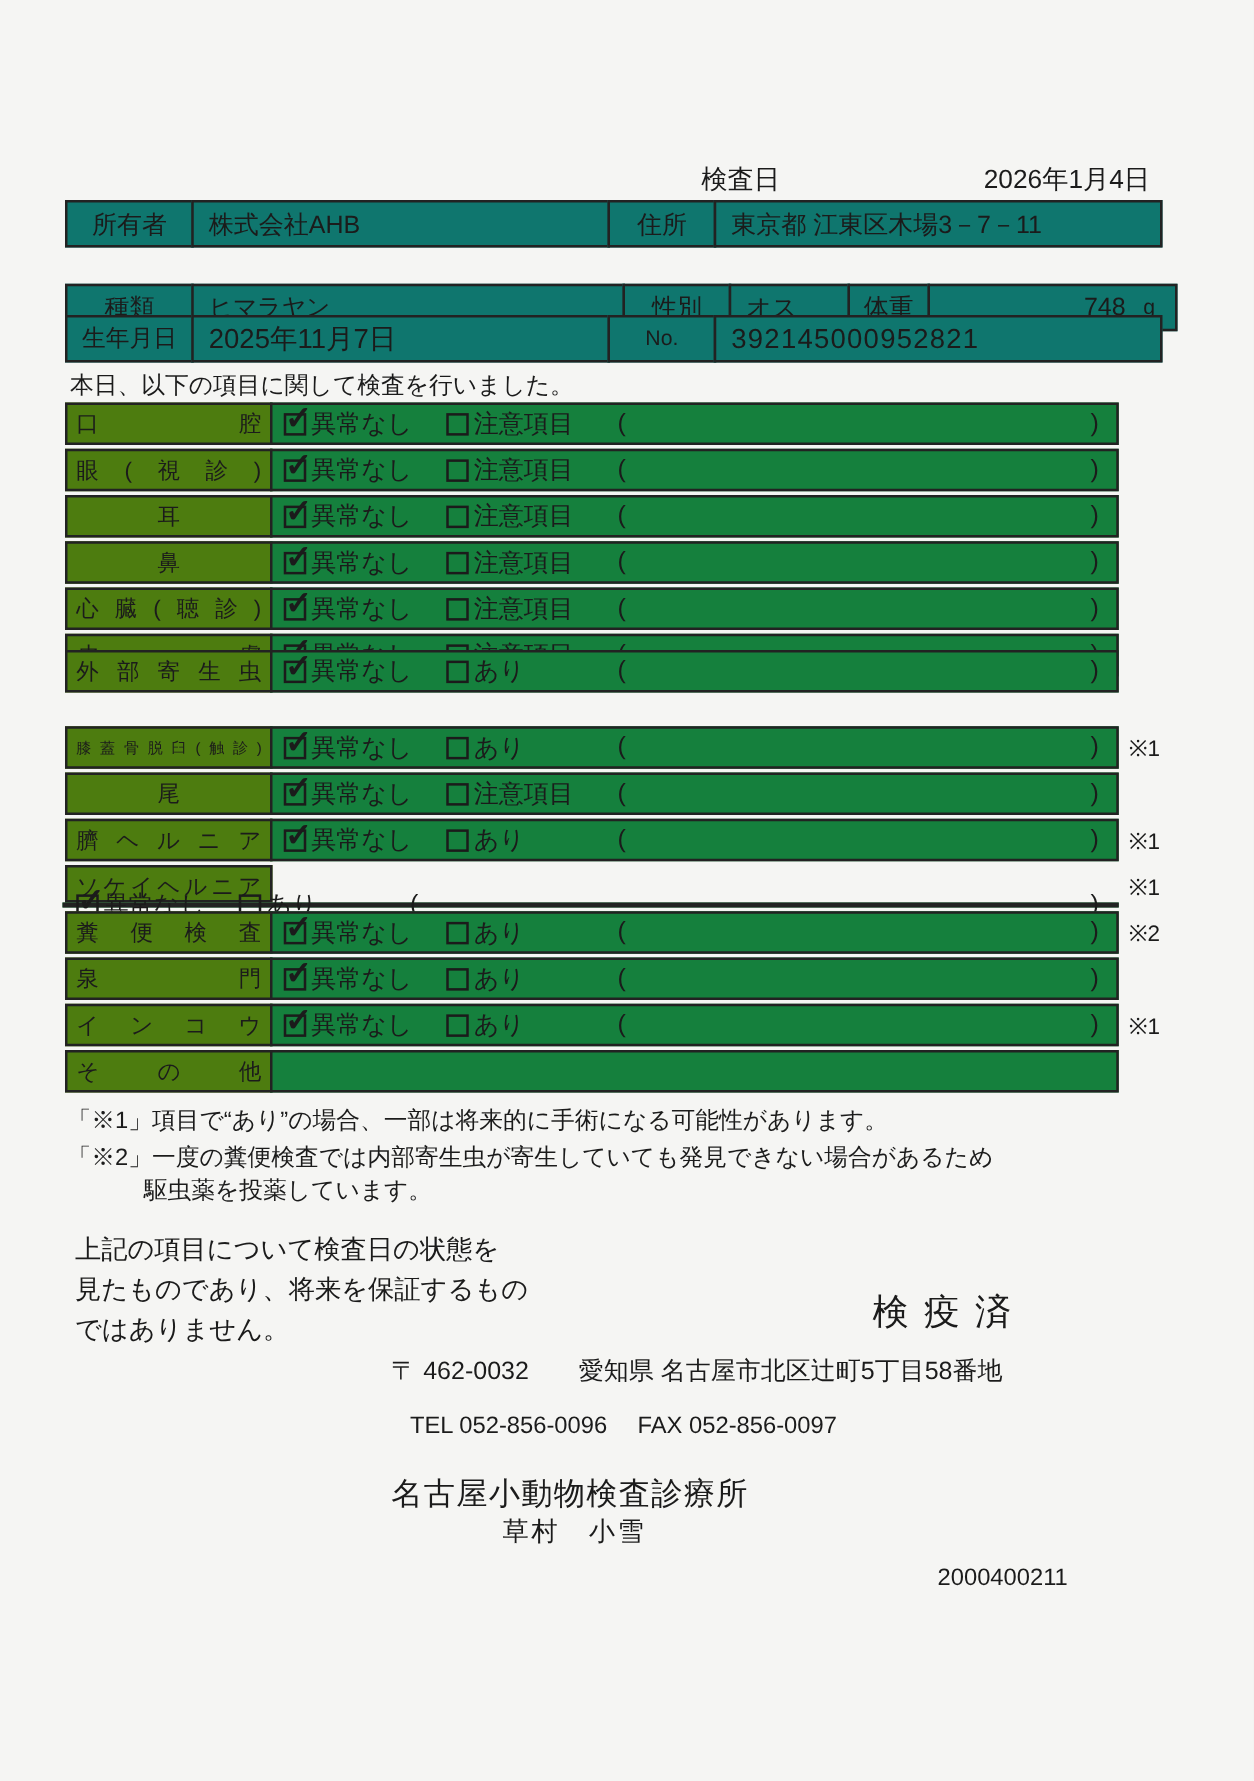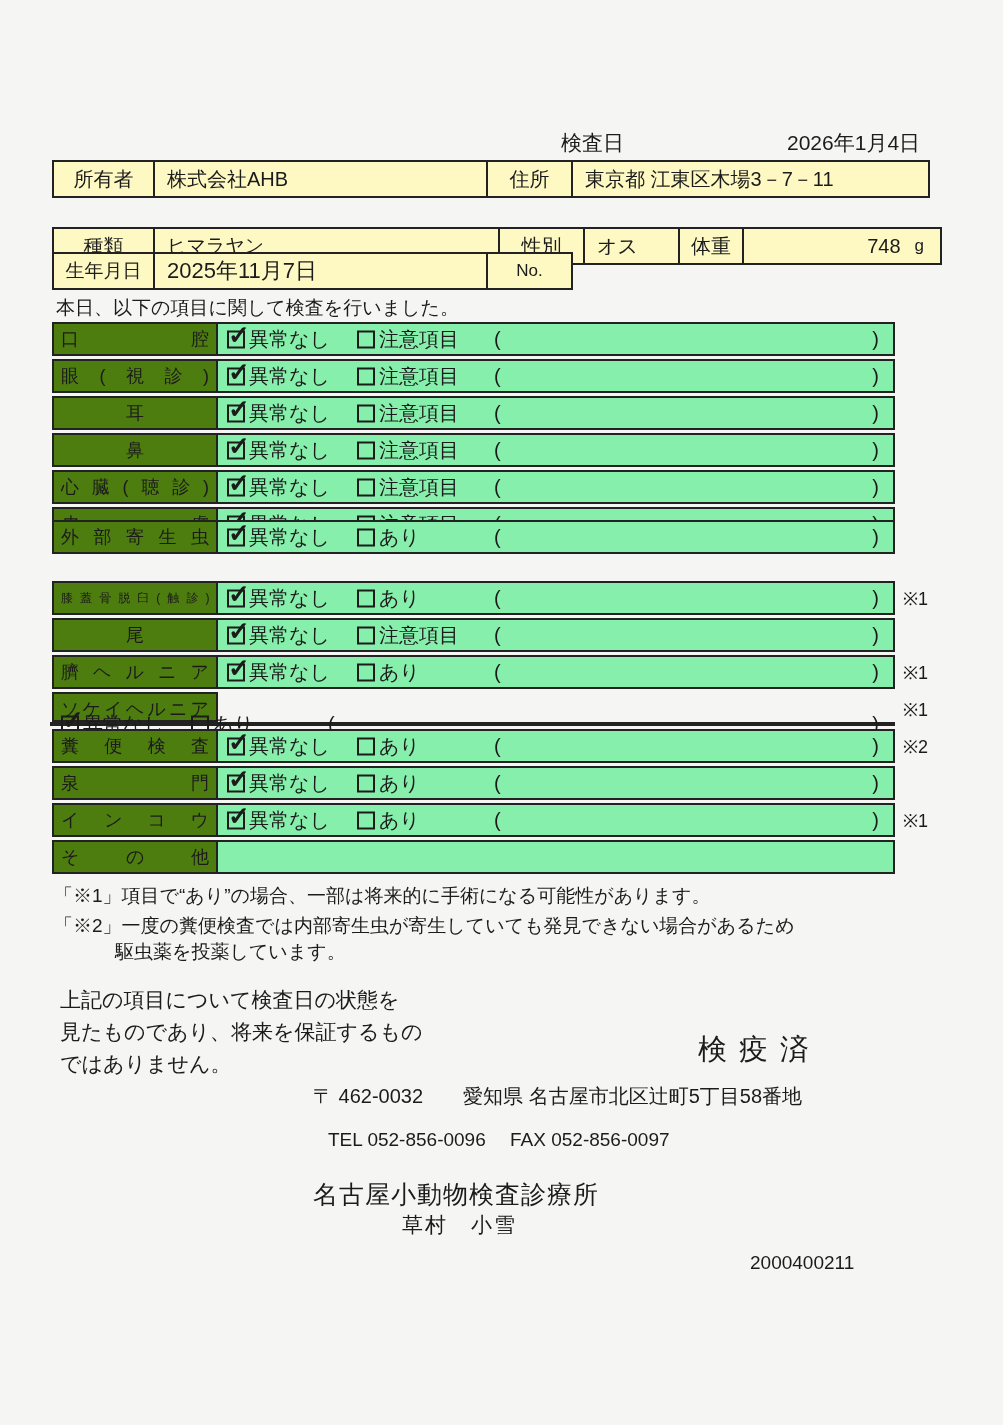--- a/index.html
+++ b/index.html
@@ -25,21 +25,21 @@
   .insp-date       { left:787px; top:129px; font-size:21px; }
 
   
   .hrow { position:absolute; display:flex; }
   .hrow .cell {
     box-sizing:border-box;
     border:2px solid #222;
     height:38px;
     display:flex; align-items:center;
     font-size:20px;
-    background:#fef9c3;
+    background:#0f766e;
     overflow:hidden; white-space:nowrap;
   }
   .hrow .cell + .cell { margin-left:-2px; }
   .cell.lab { justify-content:center; font-weight:500; }
   .cell.val { padding-left:12px; }
 
   
   .trow {
     position:absolute; left:52px; width:843px;
     display:flex; height:34px;
@@ -53,21 +53,21 @@
     line-height:30px;
     text-align:justify; text-align-last:justify;
     overflow:hidden; white-space:nowrap;
   }
   .trow .lcell.c { text-align:center; text-align-last:center; }
   .trow .lcell.sm { font-size:12px; letter-spacing:-0.5px; }
   .trow .rcell {
     box-sizing:border-box;
     position:relative;
     flex:1; border:2px solid #222; margin-left:-2px;
-    background:#86efac;
+    background:#15803d;
     font-size:20px;
   }
   .chk1 { position:absolute; left:9px;  top:50%; transform:translateY(-50%); display:flex; align-items:center; }
   .chk2 { position:absolute; left:139px; top:50%; transform:translateY(-50%); display:flex; align-items:center; }
   .cb {
     display:inline-block; width:14px; height:14px;
     border:2px solid #1b1b1b;
     margin-right:4px; position:relative;
     background:transparent;
     flex:0 0 auto;
@@ -132,20 +132,21 @@
     <div class="cell" style="width:200px; justify-content:flex-end; padding-right:16px; gap:14px;">
       <span>748</span>
       <span style="font-size:17px;">g</span>
     </div>
   </div>
 
   <div class="hrow" style="left:52px; top:252px;">
     <div class="cell lab" style="width:103px; font-size:19px;">生年月日</div>
     <div class="cell val" style="width:335px; font-size:22px;">2025年11月7日</div>
     <div class="cell lab" style="width:87px; font-size:17px; font-weight:400;">No.</div>
+    <div class="cell val" style="width:359px; font-size:22px; letter-spacing:1px;">392145000952821</div>
   </div>
 
   <div class="abs statement">本日、以下の項目に関して検査を行いました。</div>
 
   <div class="trow" style="top:322px;">
     <div class="lcell">口腔</div>
     <div class="rcell">
       <span class="chk1">
           <span class="cb checked"></span>
           <span>異常なし</span>

